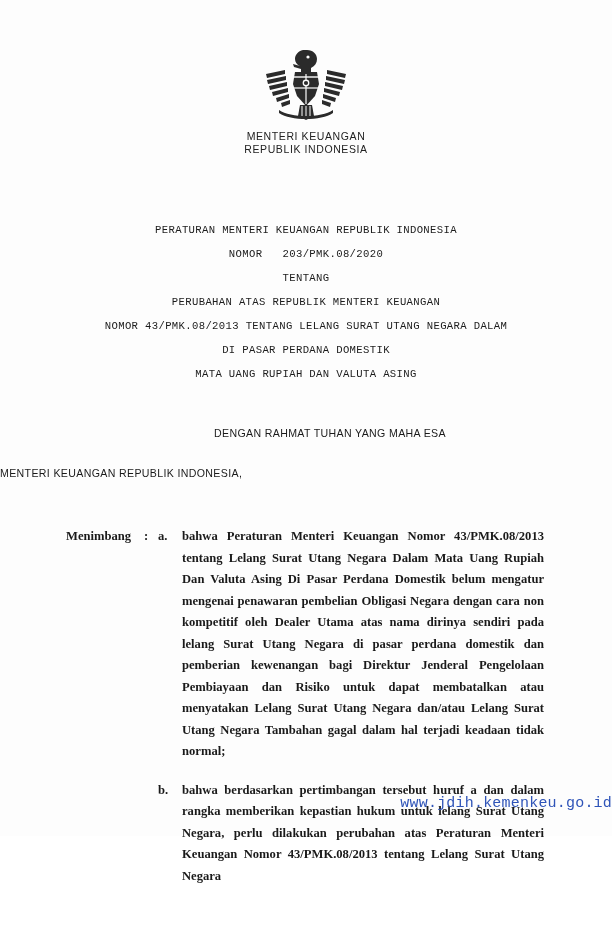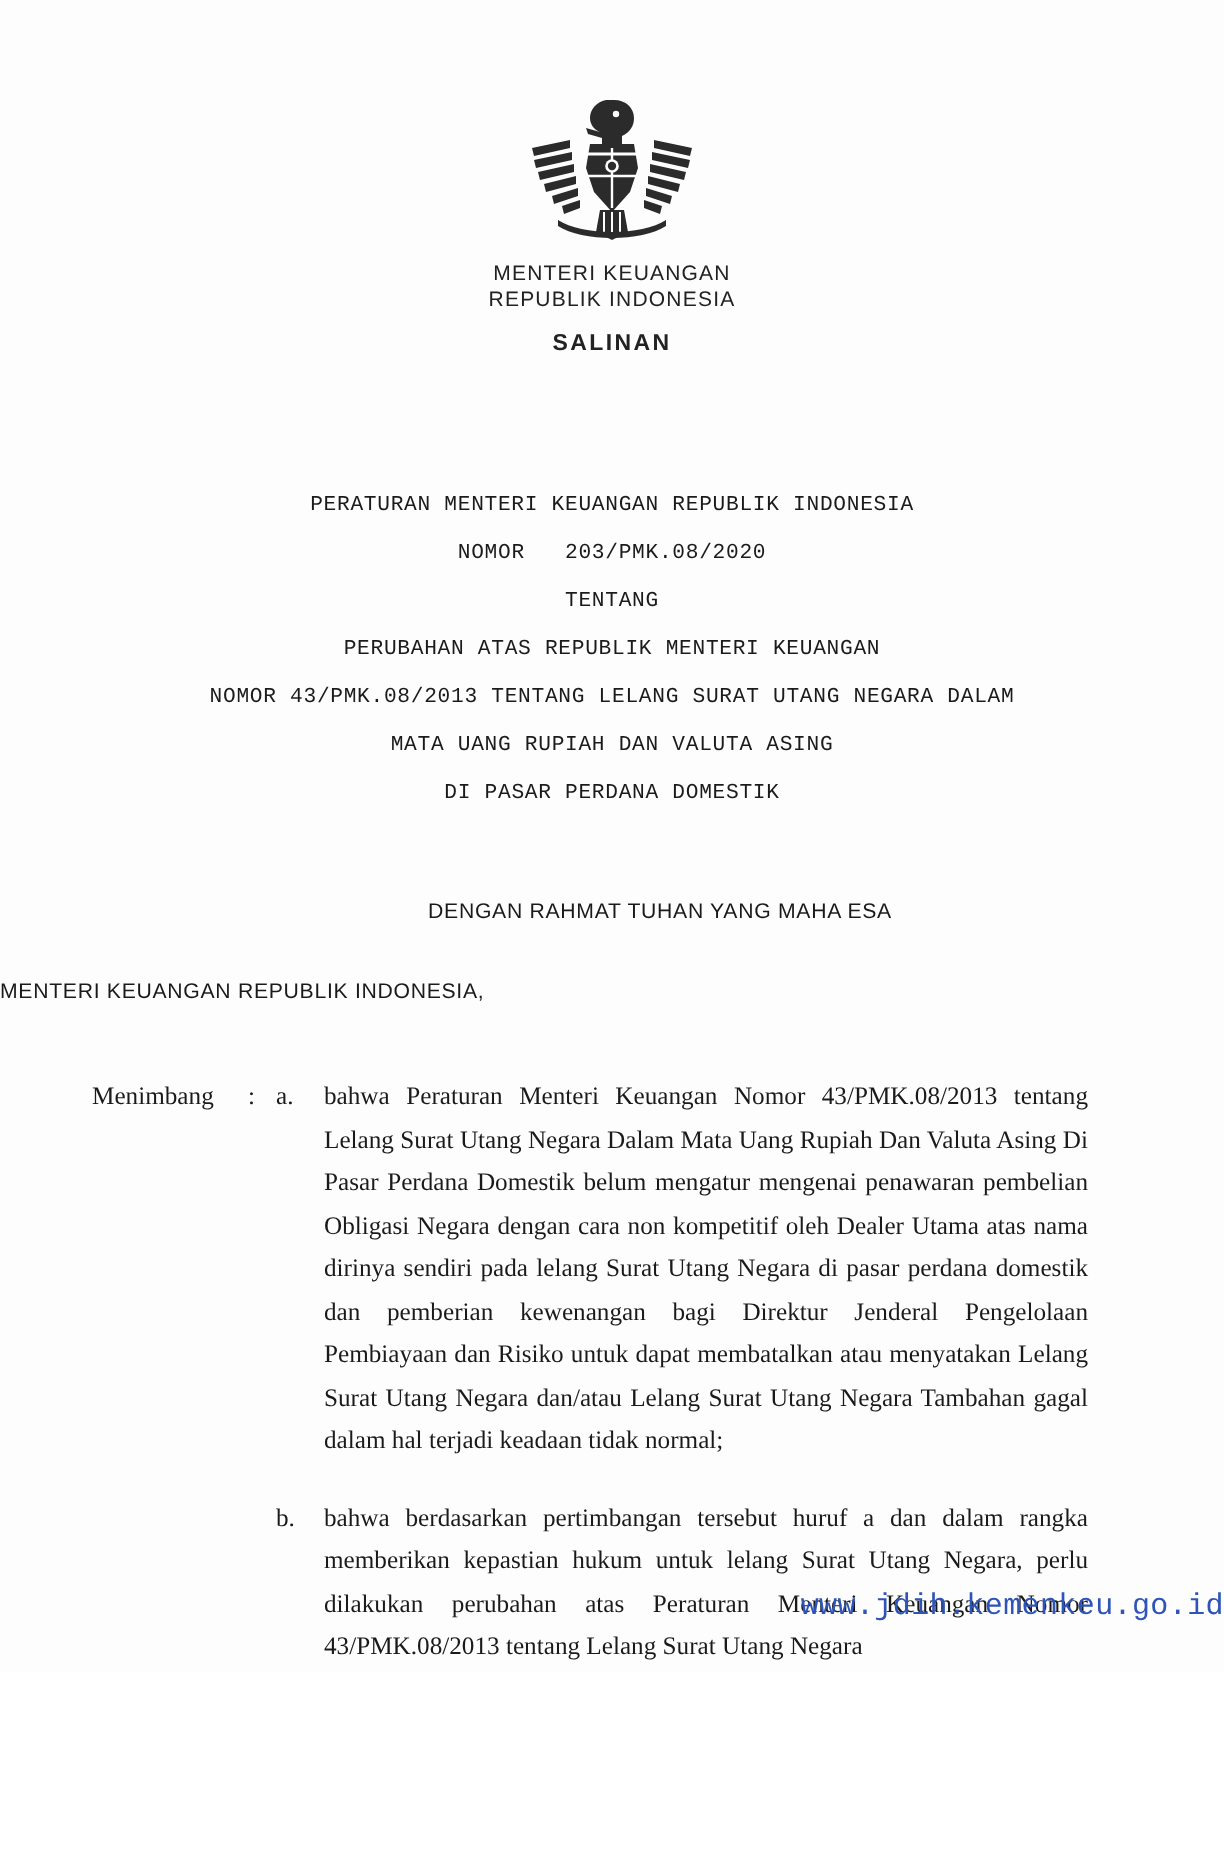--- a/index.html
+++ b/index.html
@@ -79,25 +79,26 @@
     margin-top: 16px;
     text-align: left;
     font-family: "Liberation Sans", sans-serif;
     font-size: 10.6px;
     letter-spacing: 0.35px;
     line-height: 24px;
   }
 
   
   .body-block {
-    margin-top: 30px;
-    padding-left: 46px;
+    margin-top: 41px;
+    padding-left: 66px;
     padding-right: 68px;
     font-size: 12.6px;
     line-height: 21.5px;
+    font-weight: bold;
   }
   .considerans-row {
     display: flex;
     align-items: flex-start;
   }
   .cons-label {
     width: 78px;
     flex: 0 0 78px;
     font-size: 12.6px;
   }
@@ -183,31 +184,30 @@
 
           <path d="M16 66 C28 74 58 74 70 66 L70 69 C58 77 28 77 16 69 Z"></path>
         </g>
       </svg>
     </div>
   </div>
 
   <div class="header-lines">
     <div>MENTERI KEUANGAN</div>
     <div>REPUBLIK INDONESIA</div>
-    <div class="salinan">SALINAN</div>
   </div>
 
   <div class="title-block">
     <div class="line">PERATURAN MENTERI KEUANGAN REPUBLIK INDONESIA</div>
     <div class="line">NOMOR   203/PMK.08/2020</div>
     <div class="line">TENTANG</div>
     <div class="line">PERUBAHAN ATAS REPUBLIK MENTERI KEUANGAN</div>
     <div class="line">NOMOR 43/PMK.08/2013 TENTANG LELANG SURAT UTANG NEGARA DALAM</div>
+    <div class="line">DI PASAR PERDANA DOMESTIK</div>
     <div class="line">MATA UANG RUPIAH DAN VALUTA ASING</div>
-    <div class="line">DI PASAR PERDANA DOMESTIK</div>
   </div>
 
   <div class="rahmat">DENGAN RAHMAT TUHAN YANG MAHA ESA</div>
   <div class="ministry">MENTERI KEUANGAN REPUBLIK INDONESIA,</div>
 
   <div class="body-block">
     <div class="considerans-row">
       <div class="cons-label">Menimbang</div>
       <div class="cons-colon">:</div>
       <div class="cons-items">

